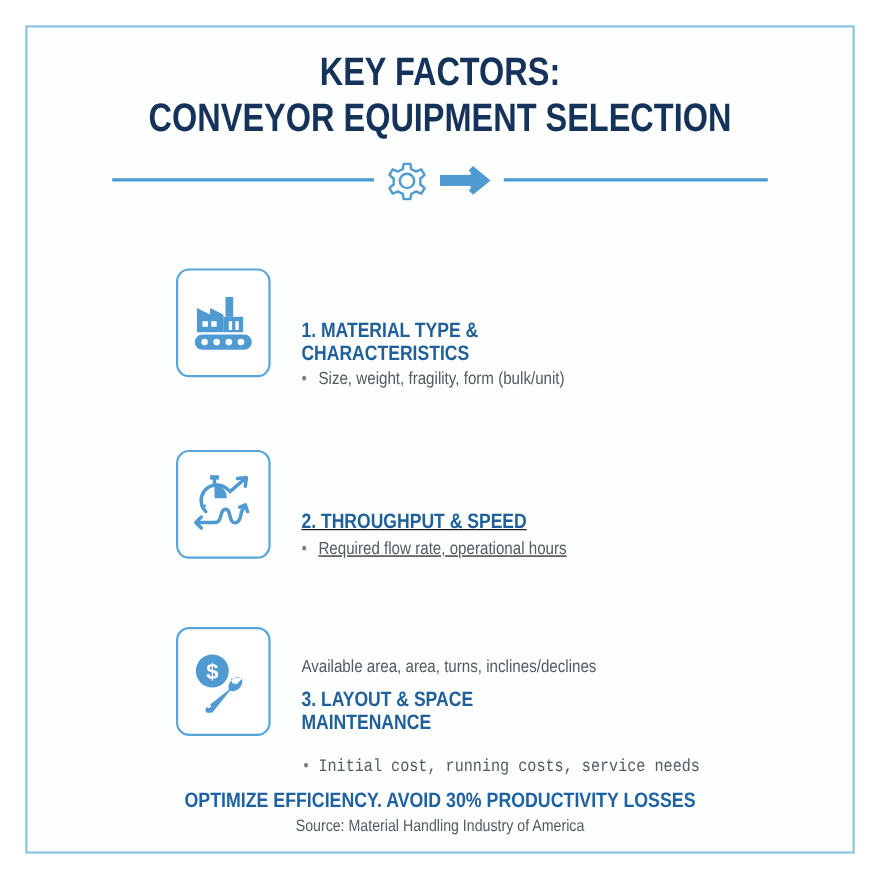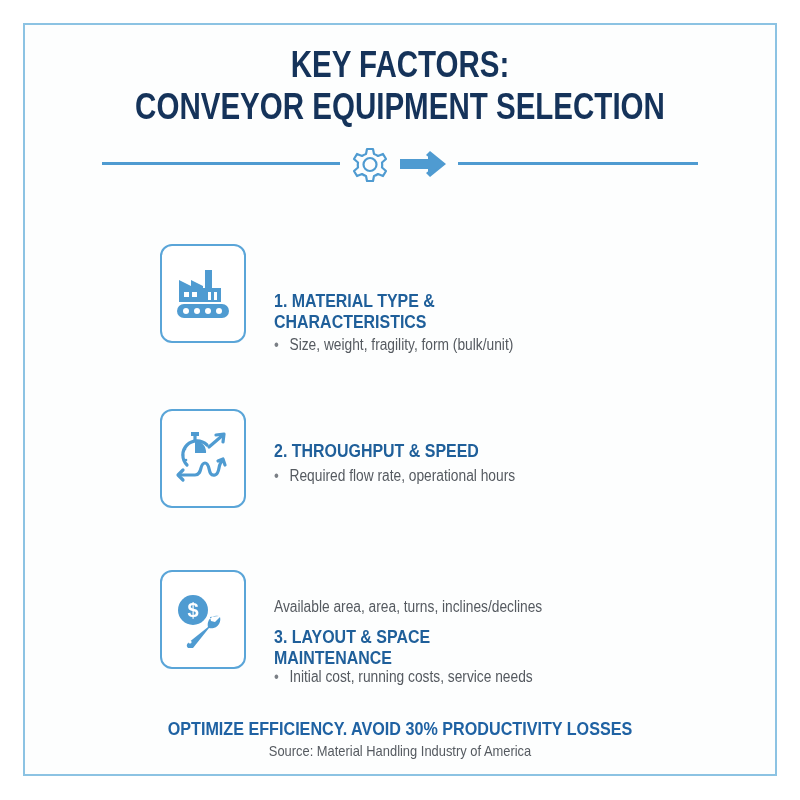--- a/index.html
+++ b/index.html
@@ -173,38 +173,38 @@
       <path d="M45 32 L50 30 L52 36"></path>
     </g>
     <path d="M22 12 L22 24 L33 24 A11 11 0 0 0 22 12 Z" fill="#4f9bd1"></path>
     <g fill="#4f9bd1">
       <circle cx="12" cy="20" r="1.3"></circle>
       <circle cx="10" cy="26" r="1.3"></circle>
       <circle cx="13" cy="31" r="1.3"></circle>
     </g>
   </svg>
 </div>
-<div class="factor-text" style="top:412px;">
+<div class="factor-text" style="top:436px;text-decoration:underline;">
   <div class="factor-heading">2. THROUGHPUT &amp; SPEED</div>
   <div class="bullet" style="margin-top:2px;"><span class="dot">•</span><span>Required flow rate, operational hours</span></div>
 </div>
 
 <div class="icon-box" style="top:570px;">
   <svg width="56" height="56" viewBox="0 0 56 56">
     <circle cx="18" cy="18" r="15" fill="#4f9bd1"></circle>
     <text x="18" y="25" text-anchor="middle" font-family="Liberation Sans, sans-serif" font-weight="bold" font-size="20" fill="#ffffff">$</text>
     <g fill="#4f9bd1">
       <path d="M44 24 a9 9 0 0 0 -11 11 l-20 16 a3.5 3.5 0 0 0 5 5 l16 -20 a9 9 0 0 0 11 -11 l-5 5 l-4 -1 l-1 -4 z"></path>
     </g>
     <circle cx="15" cy="50" r="1.6" fill="#ffffff"></circle>
   </svg>
 </div>
 <div class="factor-text" style="top:598px;">
   <div class="factor-heading">3. LAYOUT &amp; SPACE</div>
   <div class="factor-heading">MAINTENANCE</div>
 </div>
 <div class="overlap-line">Available area, area, turns, inclines/declines</div>
-<div class="factor-text" style="top:636px;">
+<div class="factor-text" style="top:656px;font-family:Liberation Mono, monospace;">
   <div class="bullet"><span class="dot">•</span><span>Initial cost, running costs, service needs</span></div>
 </div>
 
 <div class="footer-headline">OPTIMIZE EFFICIENCY. AVOID 30% PRODUCTIVITY LOSSES</div>
 <div class="footer-source">Source: Material Handling Industry of America</div>
 
 </body></html>

